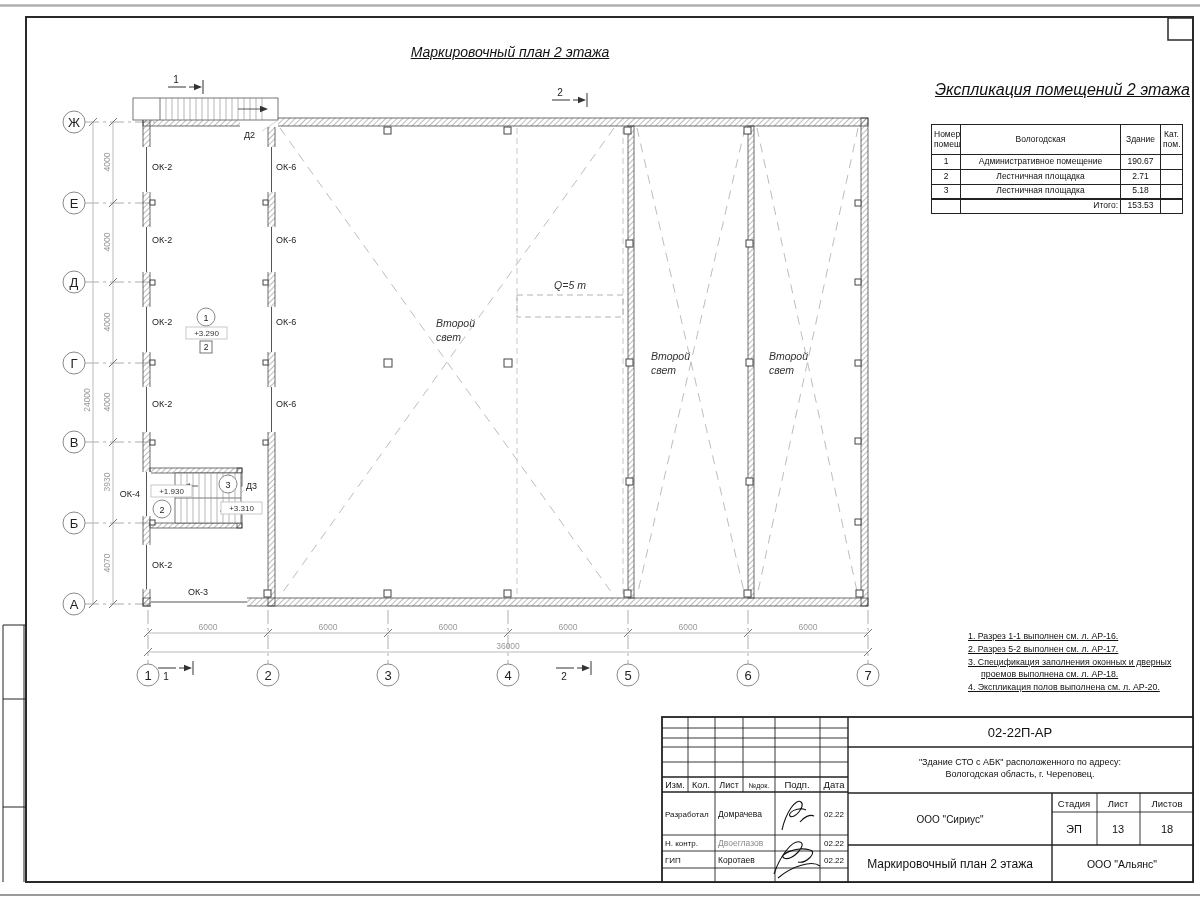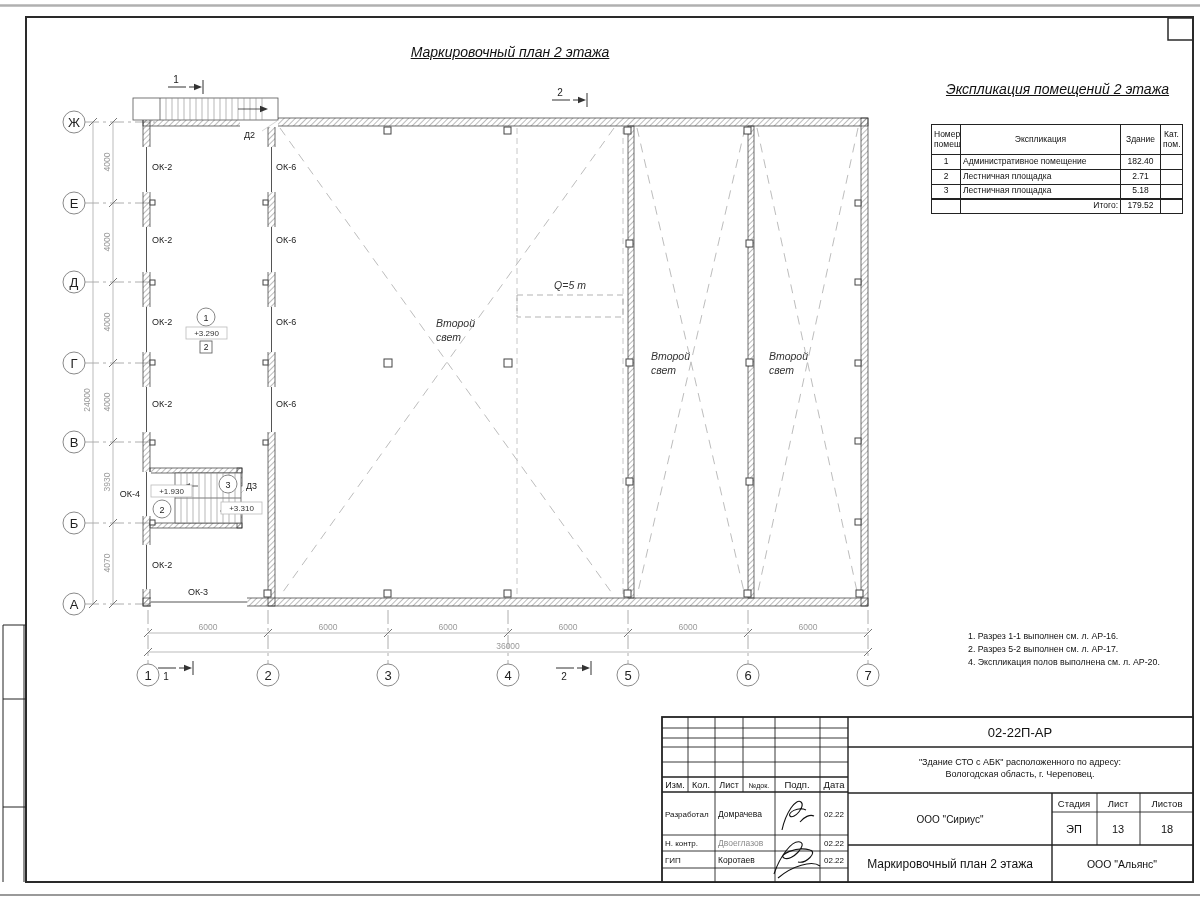--- a/index.html
+++ b/index.html
@@ -3,33 +3,33 @@
 <meta charset="utf-8">
 <style>
   html,body{margin:0;padding:0;background:#fff;}
   .sheet{position:relative;width:1200px;height:900px;background:#ffffff;
          font-family:"Liberation Sans",sans-serif;color:#1a1a1a;overflow:hidden;}
   .abs{position:absolute;}
   svg text{font-family:"Liberation Sans",sans-serif;}
   .plan-title{left:350px;top:44px;width:320px;text-align:center;
       font-style:italic;font-size:14px;color:#111;}
   .plan-title span{text-decoration:underline;}
-  .spec-title{left:925px;top:81px;width:265px;text-align:center;
-      font-style:italic;font-size:14px;color:#111;}
+  .spec-title{left:925px;top:81px;width:265px;text-align:right;
+      font-style:italic;font-size:16px;color:#111;}
   .spec-title span{text-decoration:underline;}
   table.spec{border-collapse:collapse;font-size:8.5px;color:#111;table-layout:fixed;}
   table.spec td,table.spec th{border:1px solid #222;padding:0 2px;overflow:hidden;
       font-weight:normal;line-height:1.15;}
   table.spec th{text-align:center;}
   td.c{text-align:center;}
-  td.nm{text-align:left;padding-left:4px;}
+  td.nm{text-align:center;padding-left:4px;}
   td.tot{text-align:right;padding-right:4px;}
   tr.totrow td{border-top:2px solid #222;margin-top:40px;}
   .notes{left:968px;top:630px;width:228px;font-size:8.8px;line-height:1.45;color:#111;}
-  .notes div{padding-left:13px;text-indent:-13px;}
+  .notes div{padding-left:13px;text-indent:-13px;text-decoration:underline;}
 </style>
 </head>
 <body>
 
 <div class="sheet">
 
   <svg class="abs" style="left:0;top:0" width="1200" height="900" viewBox="0 0 1200 900">
     <defs>
       <pattern id="hatch" width="4" height="4" patternUnits="userSpaceOnUse" patternTransform="rotate(45)">
         <line x1="0" y1="0" x2="0" y2="4" stroke="#777" stroke-width="1"></line>
@@ -436,50 +436,51 @@
   <table class="spec abs" style="left:931px;top:124px;width:251px;">
     <colgroup>
         <col style="width:29px">
         <col style="width:160px">
         <col style="width:40px">
         <col style="width:22px">
       </colgroup>
     <tbody>
         <tr style="height:30px">
       <th>Номер помещ.</th>
-      <th>Экспликация</th>
+      <th>Вологодская</th>
       <th>Здание</th>
       <th>Кат. пом.</th>
     </tr>
     <tr style="height:15px">
       <td class="c">1</td>
       <td class="nm">Административное помещение</td>
-      <td class="c">182.40</td>
+      <td class="c">190.67</td>
       <td></td>
     </tr>
     <tr style="height:15px">
       <td class="c">2</td>
       <td class="nm">Лестничная площадка</td>
       <td class="c">2.71</td>
       <td></td>
     </tr>
     <tr style="height:14px">
       <td class="c">3</td>
       <td class="nm">Лестничная площадка</td>
       <td class="c">5.18</td>
       <td></td>
     </tr>
     <tr style="height:15px" class="totrow">
       <td></td>
       <td class="tot">Итого:</td>
-      <td class="c">179.52</td>
+      <td class="c">153.53</td>
       <td></td>
     </tr>
   </tbody>
     </table>
 
   <div class="abs notes">
     <div>1. Разрез 1-1 выполнен см. л. АР-16.</div>
     <div>2. Разрез 5-2 выполнен см. л. АР-17.</div>
+    <div>3. Спецификация заполнения оконных и дверных проемов выполнена см. л. АР-18.</div>
     <div>4. Экспликация полов выполнена см. л. АР-20.</div>
   </div>
 
 </div>
 
 </body></html>

